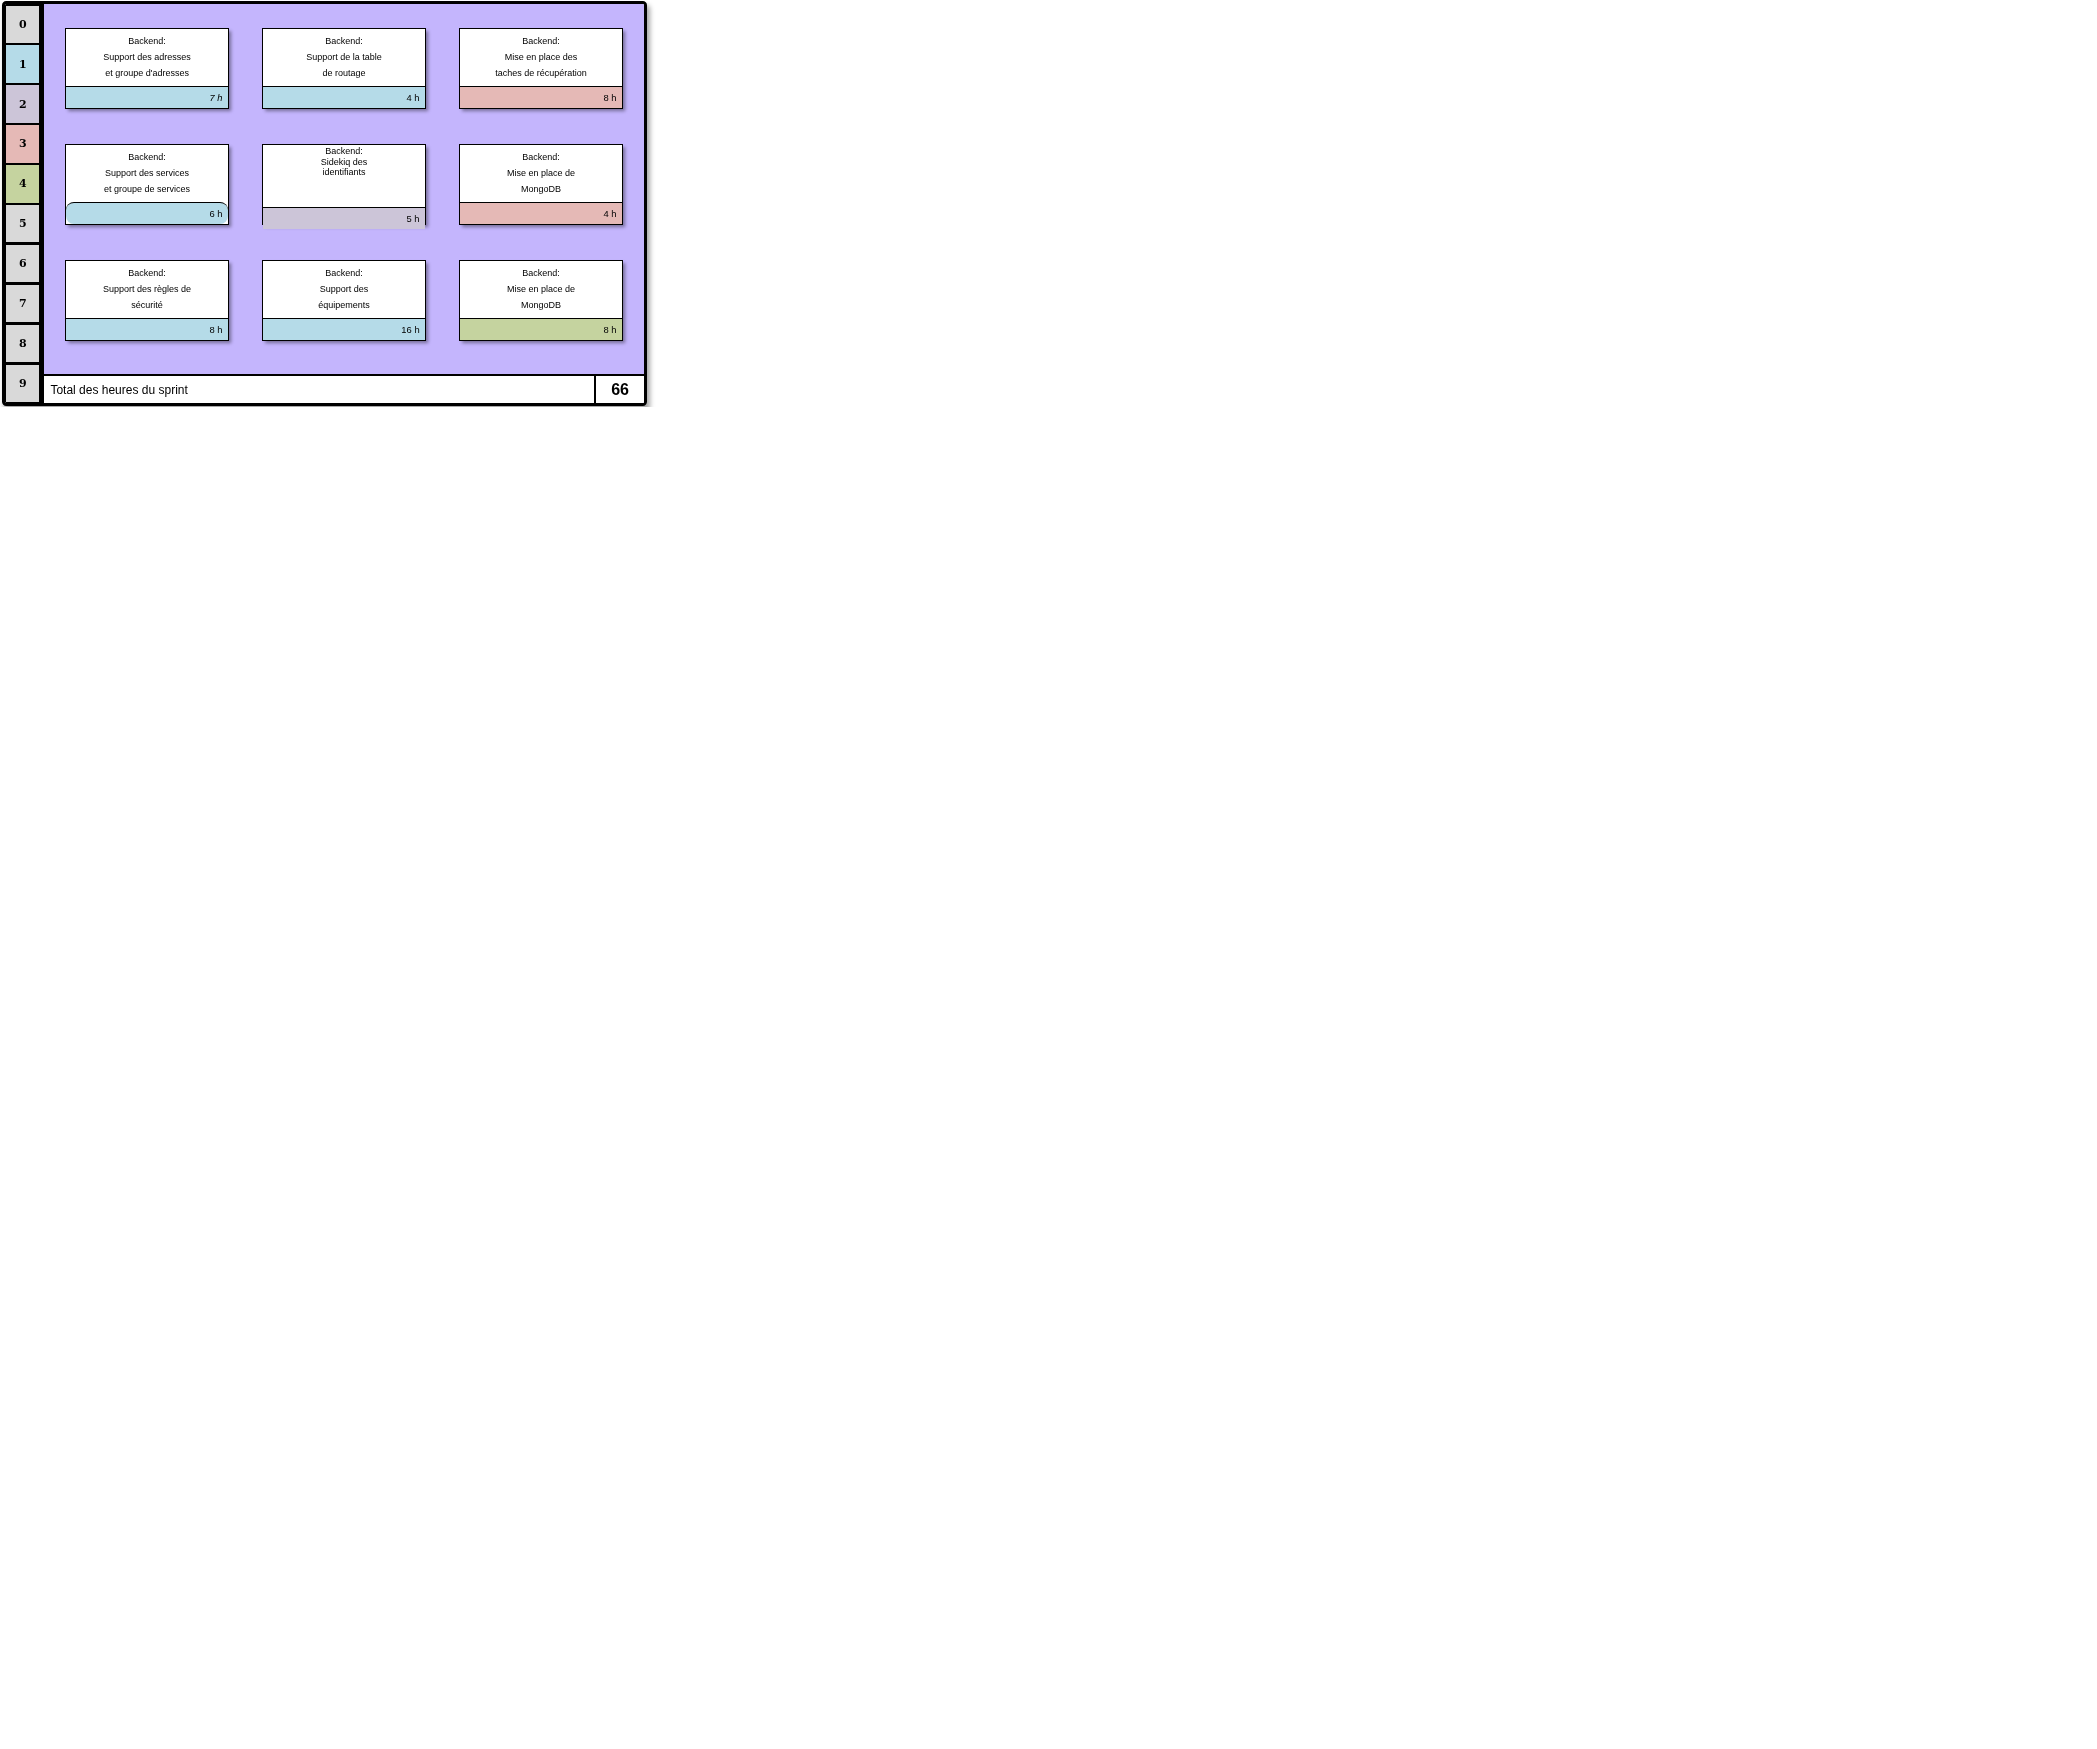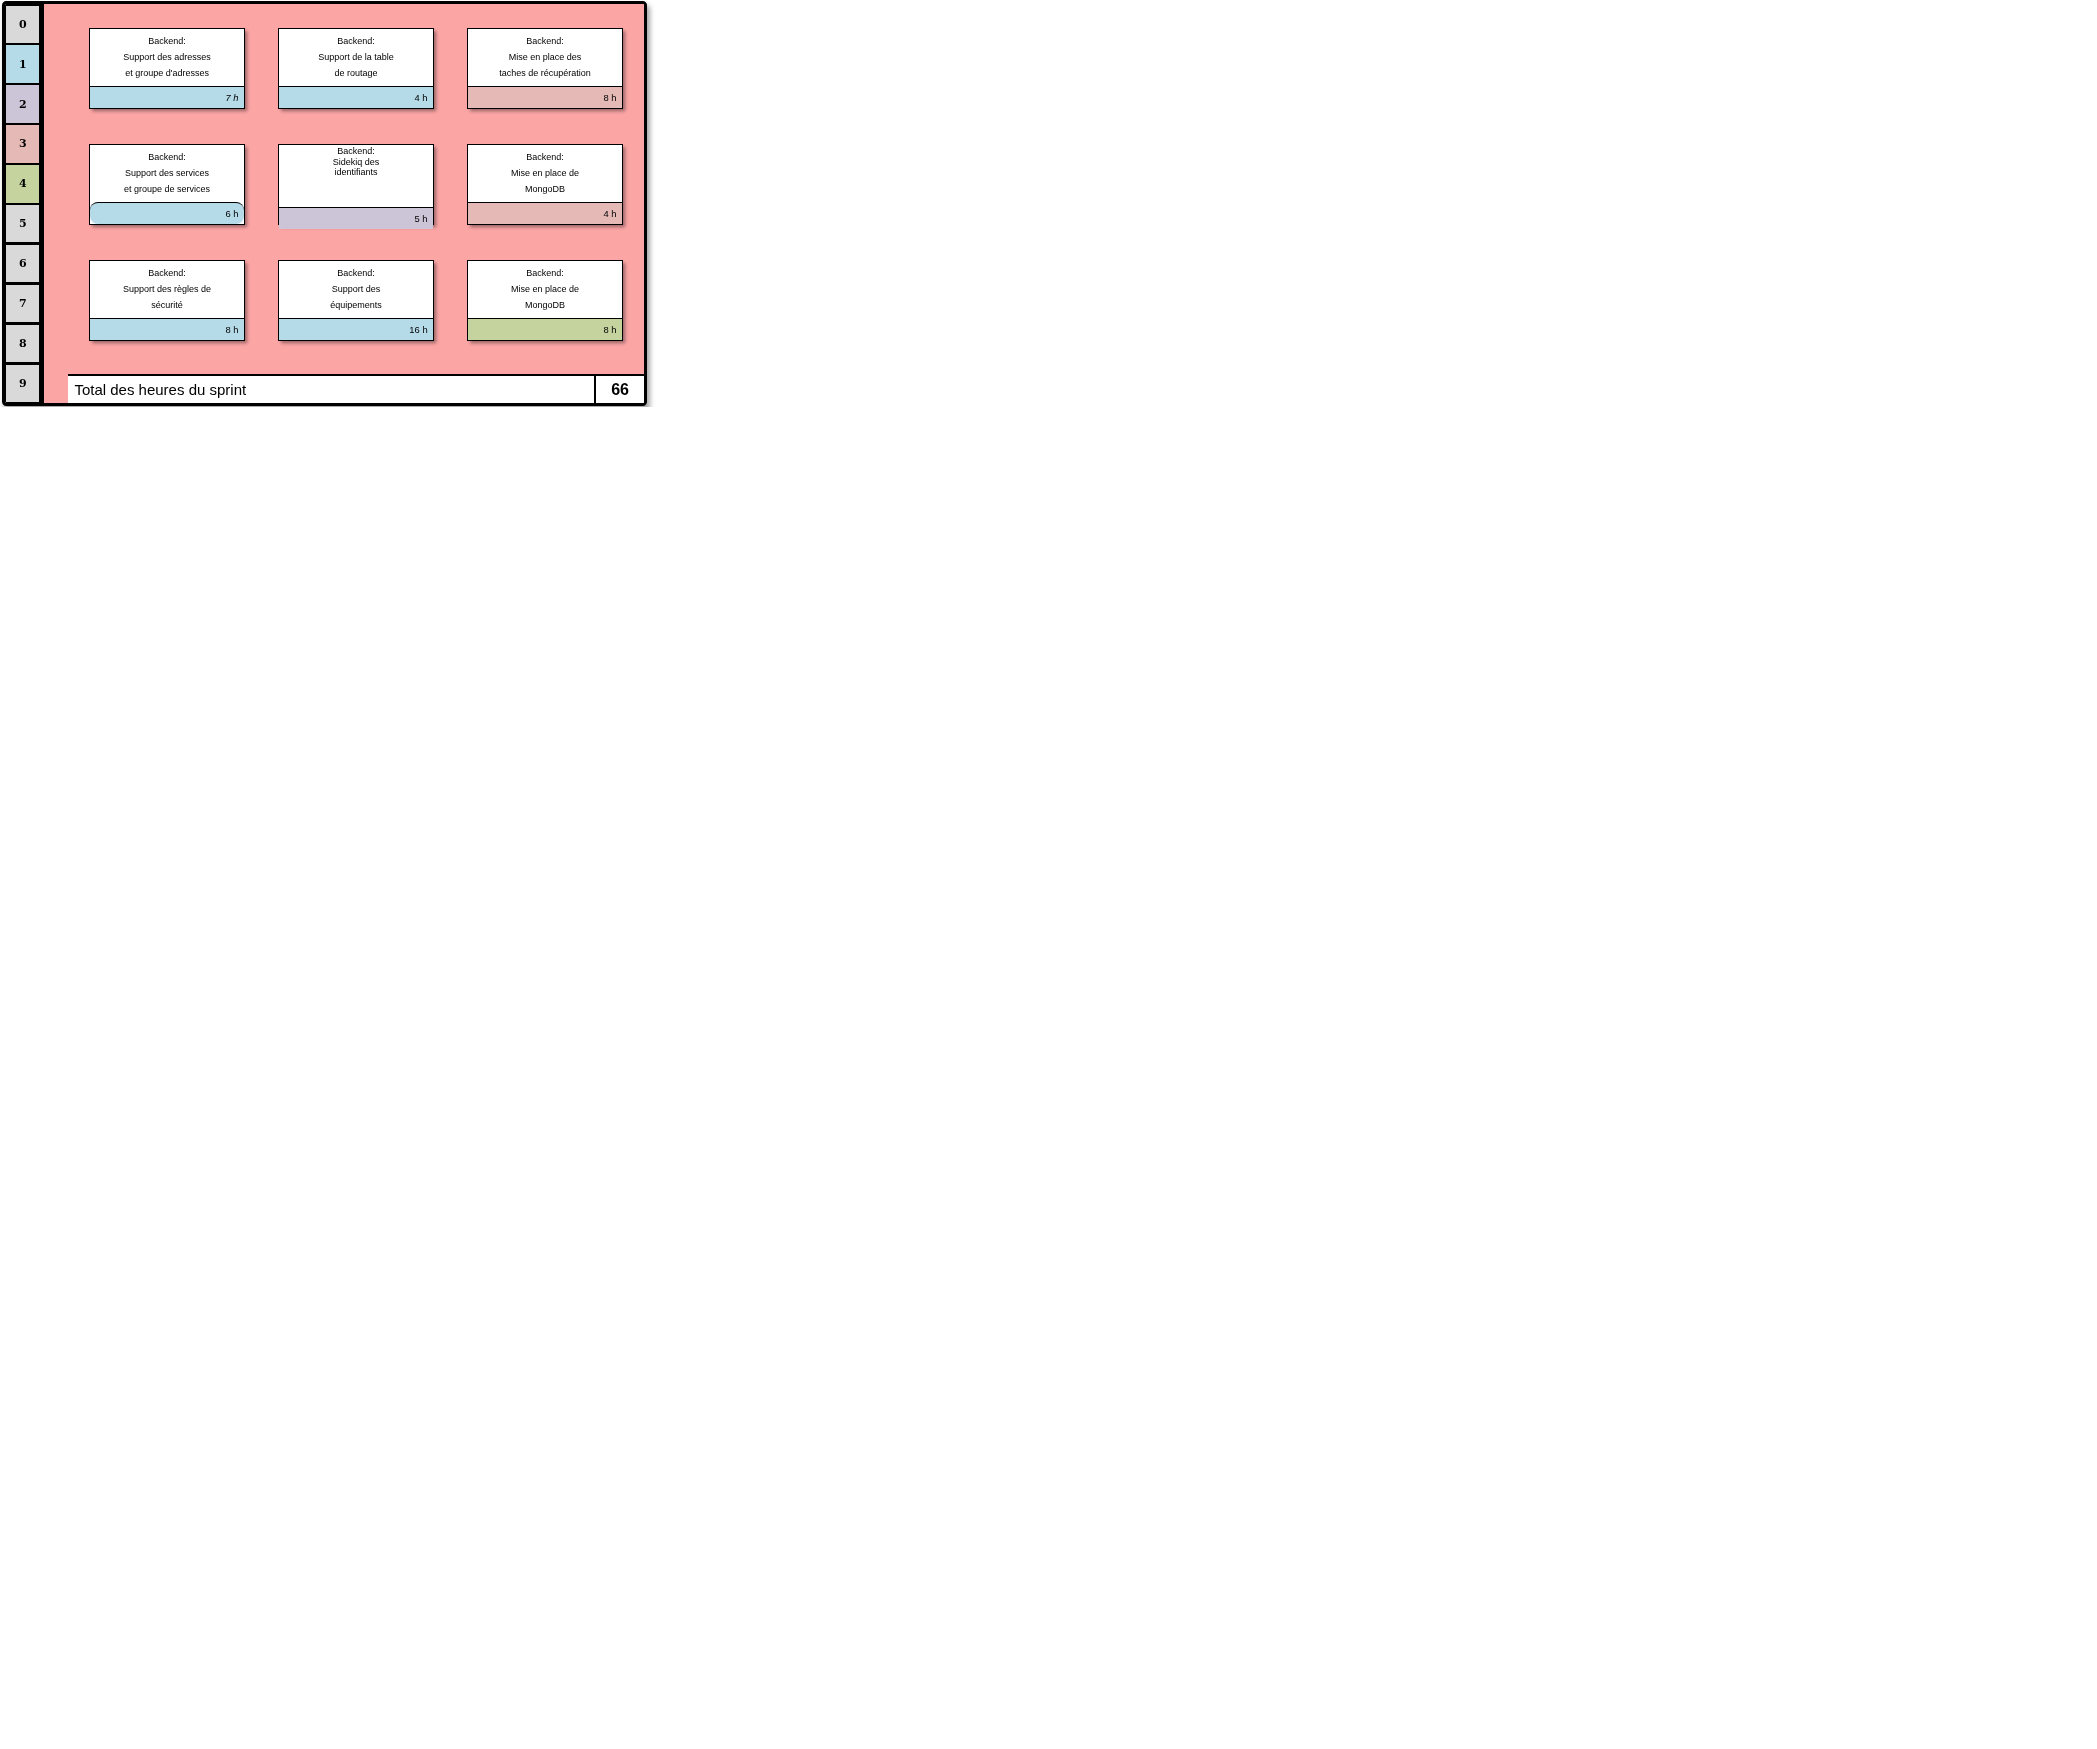--- a/index.html
+++ b/index.html
@@ -45,23 +45,22 @@
     font-weight:bold;
     font-size:11px;
     color:#000;
     background:#d9d9d9;
   }
   
   .content{
     flex:1;
     display:flex;
     flex-direction:column;
-    background:#fca5a5;
+    background:#c4b5fd;
     min-width:0;
-    padding-left:24px;
   }
   .cards{
     flex:1;
     display:grid;
     grid-template-columns:repeat(3, 1fr);
     grid-auto-rows:81px;
     column-gap:33px;
     row-gap:35px;
     padding:23.5px 21px 25px 21px;
     box-sizing:border-box;
@@ -102,21 +101,21 @@
     height:27px;
     border-top:2.5px solid #000;
     display:flex;
     background:#ffffff;
   }
   .footer-label{
     flex:1;
     display:flex;
     align-items:center;
     padding-left:6.3px;
-    font-size:15px;
+    font-size:12px;
     color:#000;
   }
   .footer-total{
     width:48px;
     flex:0 0 auto;
     border-left:2.5px solid #000;
     display:flex;
     align-items:center;
     justify-content:center;
     font-weight:bold;

